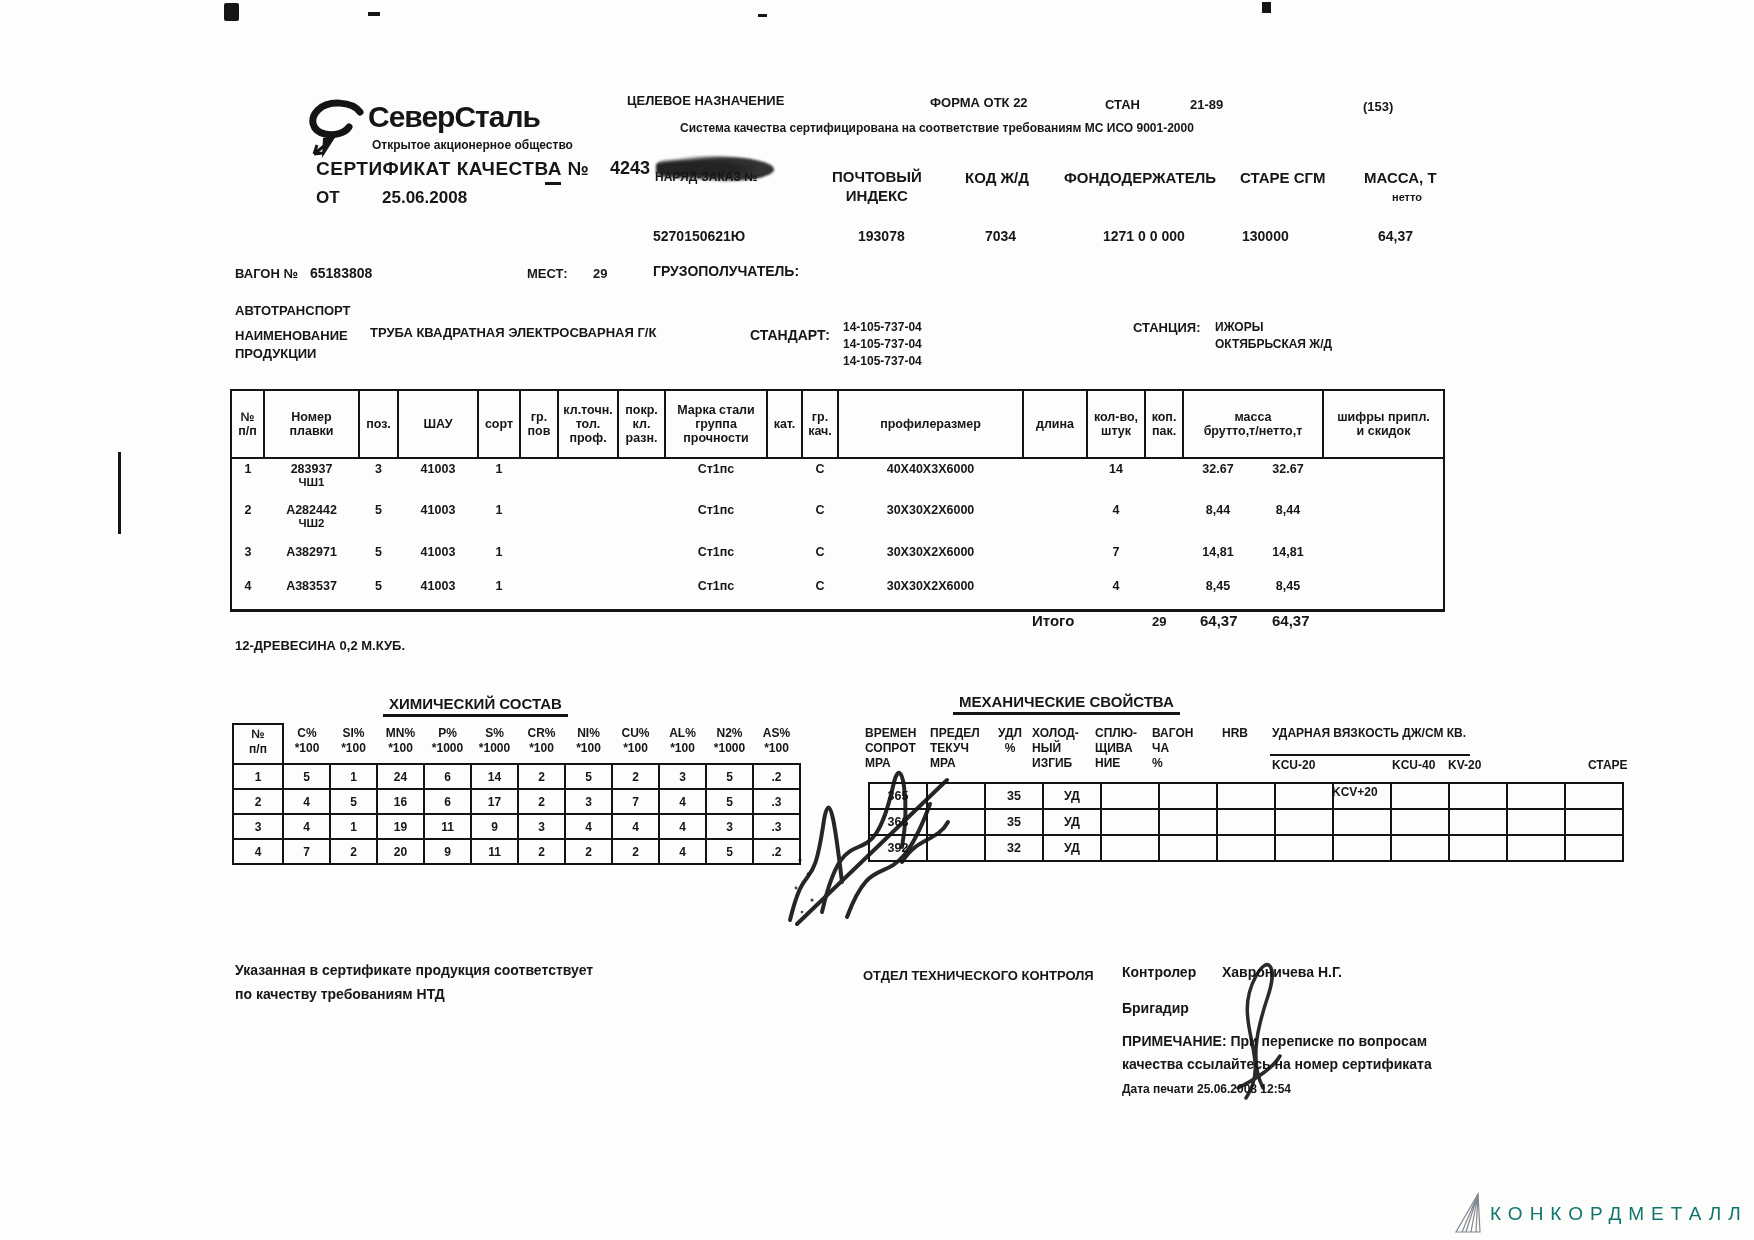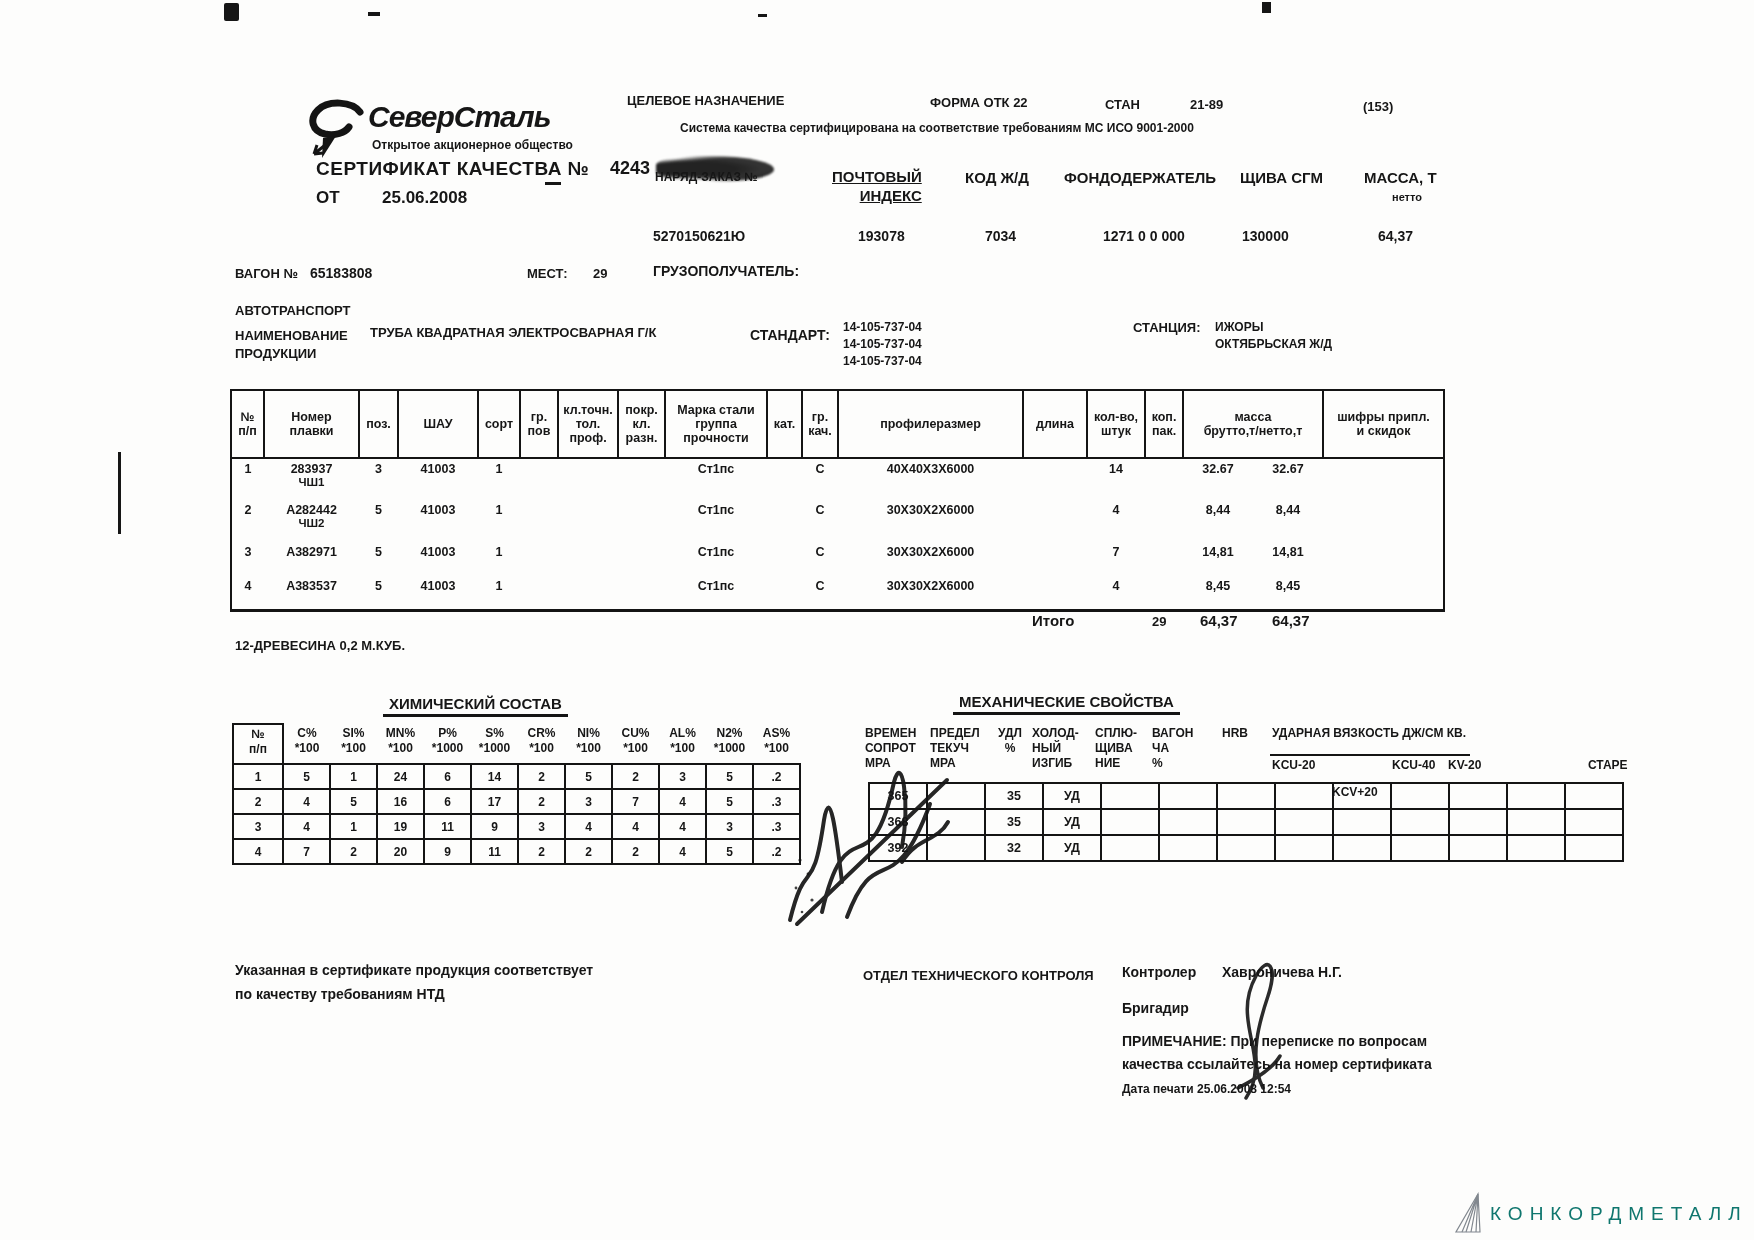--- a/index.html
+++ b/index.html
@@ -6,21 +6,21 @@
   .page{
     position:relative;width:1754px;height:1240px;overflow:hidden;
     background:#fdfdfc;color:#161616;
     font-family:"Liberation Sans","DejaVu Sans",sans-serif;
     font-weight:700;
   }
   .abs{position:absolute;}
   .pre{white-space:pre-line;}
   .ctr{text-align:center;}
   
-  .brand-name{font-size:30px;letter-spacing:-1px;font-style:italic;}
+  .brand-name{font-size:30px;letter-spacing:-1px;}
   .brand-sub{font-size:12px;}
   .cert-title{font-size:19px;letter-spacing:.5px;text-align:center;}
   .cert-from{font-size:17px;}
   .lbl{font-size:13px;}
   .lbl-sm{font-size:12px;}
   .val{font-size:14px;}
   .smudge{
     width:118px;height:26px;border-radius:40% 60% 55% 45%;
     background:
       radial-gradient(ellipse at 30% 50%, #111 0 38%, transparent 60%),
@@ -91,25 +91,25 @@
   <div class="abs smudge" style="left:656px;top:156px;"></div>
 
   <div class="abs lbl" style="left:627px;top:93px;">ЦЕЛЕВОЕ НАЗНАЧЕНИЕ</div>
   <div class="abs lbl" style="left:930px;top:95px;">ФОРМА ОТК 22</div>
   <div class="abs lbl" style="left:1105px;top:97px;">СТАН</div>
   <div class="abs lbl" style="left:1190px;top:97px;">21-89</div>
   <div class="abs lbl" style="left:1363px;top:99px;">(153)</div>
   <div class="abs lbl-sm" style="left:680px;top:121px;font-weight:700;">Система качества сертифицирована на соответствие требованиям МС ИСО 9001-2000</div>
 
   <div class="abs lbl-sm" style="left:655px;top:170px;">НАРЯД-ЗАКАЗ №</div>
-  <div class="abs val pre ctr" style="left:832px;top:167px;text-align:right;line-height:19px;font-size:15px;text-decoration:underline;">ПОЧТОВЫЙ
+  <div class="abs val pre ctr" style="left:832px;top:167px;text-align:center;line-height:19px;font-size:15px;">ПОЧТОВЫЙ
 ИНДЕКС</div>
   <div class="abs val" style="left:965px;top:169px;font-size:15px;">КОД Ж/Д</div>
   <div class="abs val" style="left:1064px;top:169px;font-size:15px;">ФОНДОДЕРЖАТЕЛЬ</div>
-  <div class="abs val" style="left:1240px;top:169px;font-size:15px;">ЩИВА СГМ</div>
+  <div class="abs val" style="left:1240px;top:169px;font-size:15px;">СТАРЕ СГМ</div>
   <div class="abs val" style="left:1364px;top:169px;font-size:15px;">МАССА, Т</div>
   <div class="abs" style="left:1392px;top:191px;font-size:11px;">нетто</div>
 
   <div class="abs val" style="left:653px;top:228px;">5270150621Ю</div>
   <div class="abs val" style="left:858px;top:228px;">193078</div>
   <div class="abs val" style="left:985px;top:228px;">7034</div>
   <div class="abs val" style="left:1103px;top:228px;">1271 0 0 000</div>
   <div class="abs val" style="left:1242px;top:228px;">130000</div>
   <div class="abs val" style="left:1378px;top:228px;">64,37</div>
 

